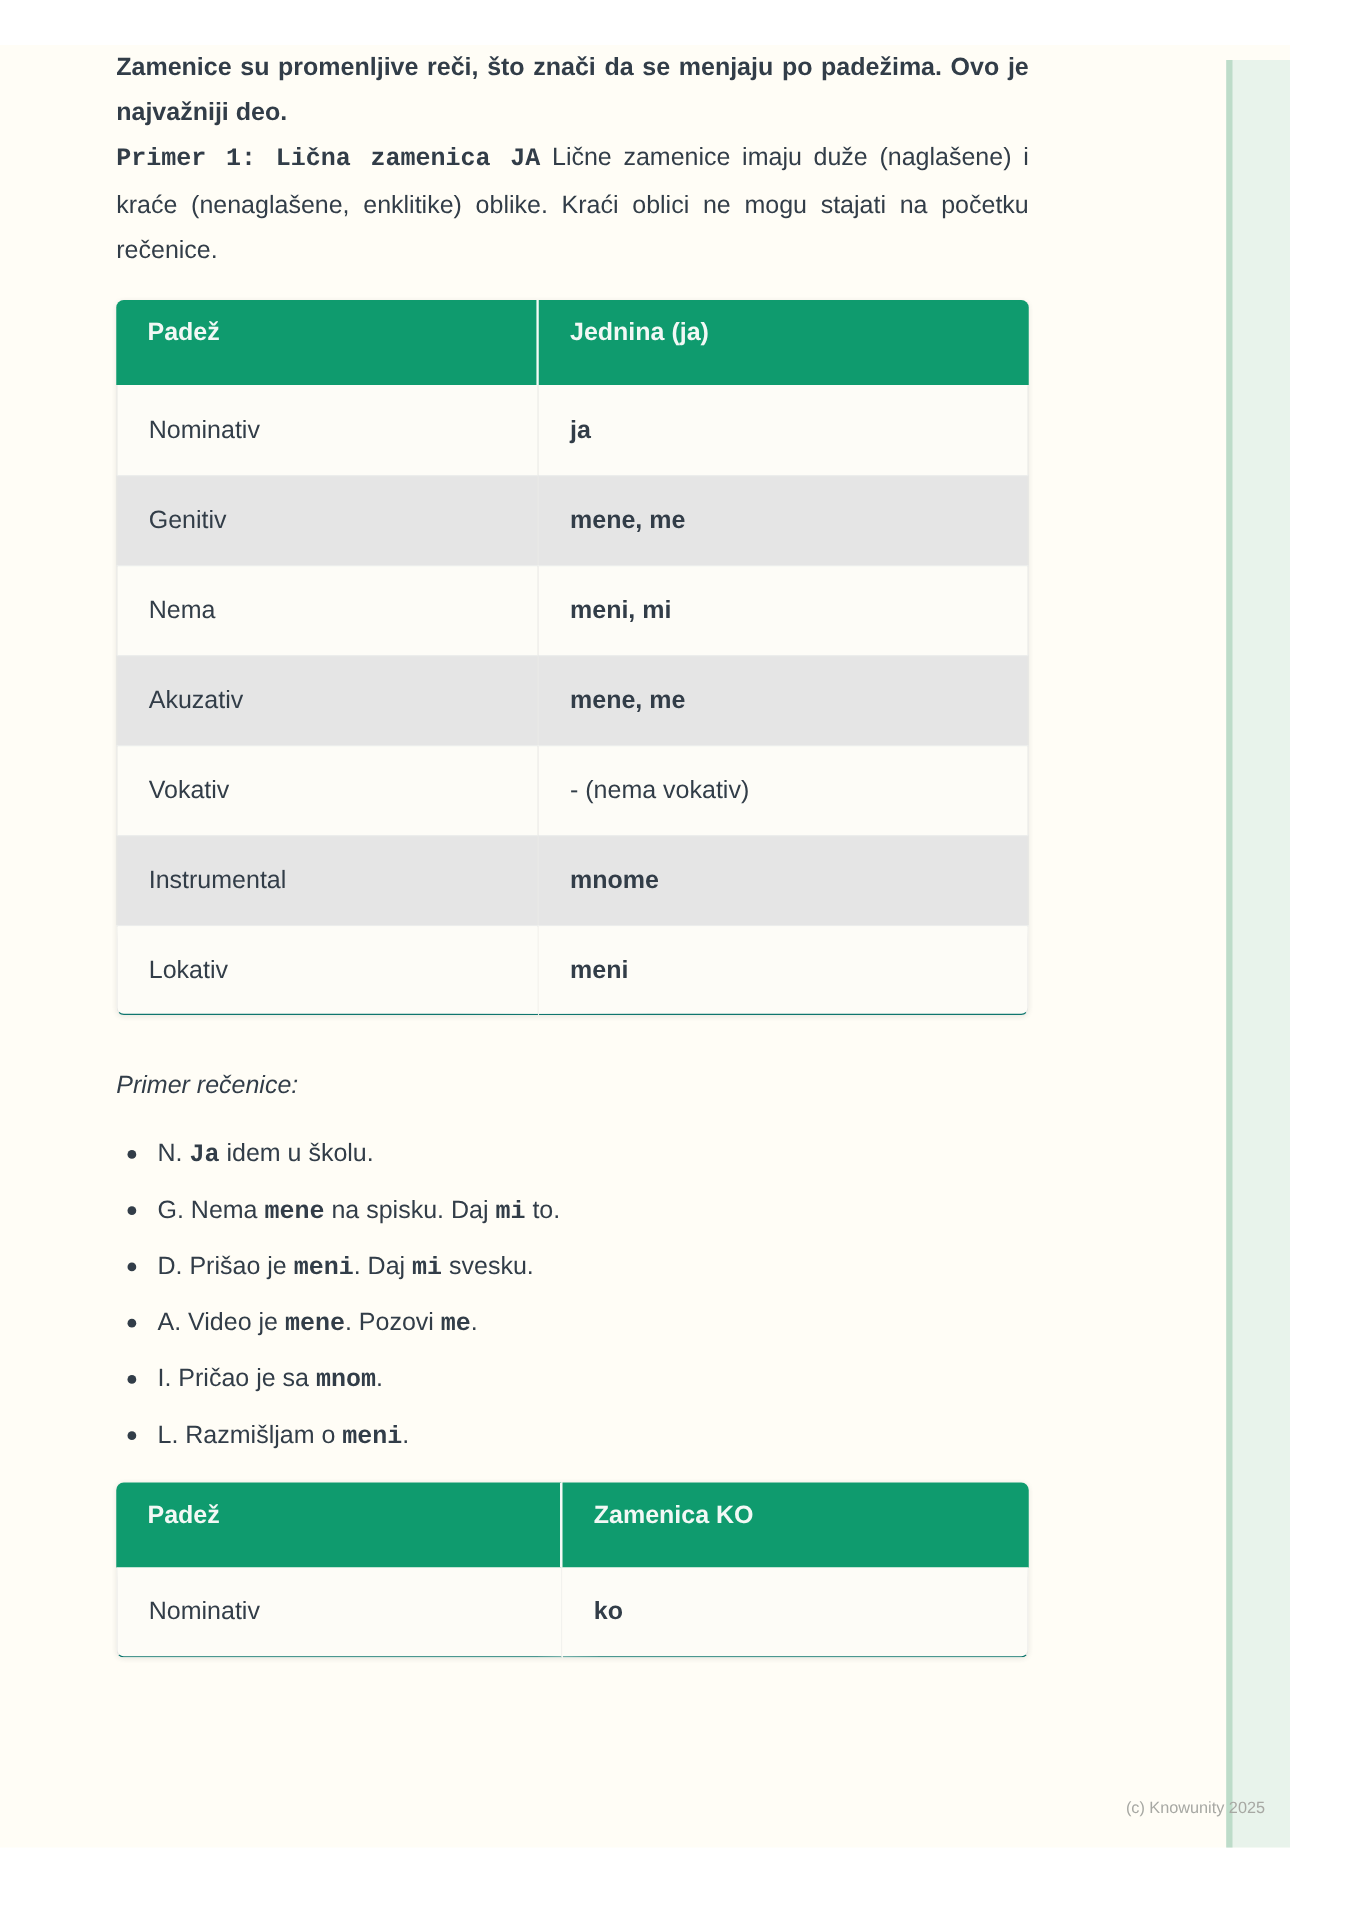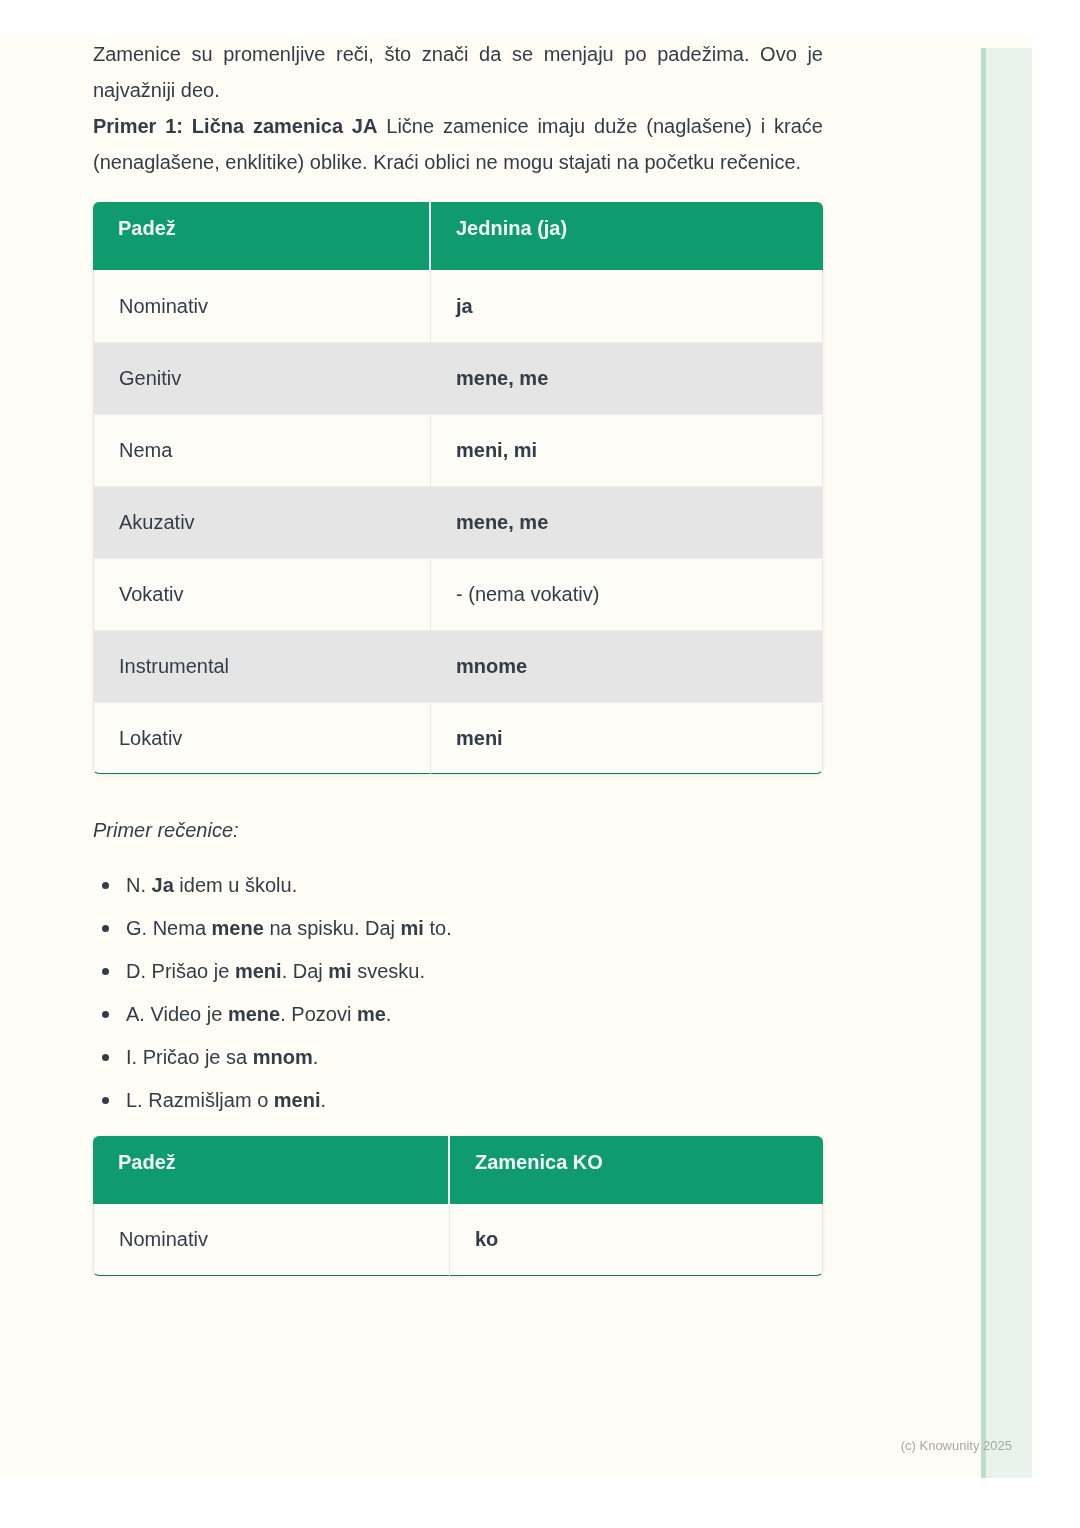--- a/index.html
+++ b/index.html
@@ -29,24 +29,24 @@
     position: absolute;
     left: 93px; top: 0;
     width: 730px;
   }
   p.body-text {
     margin: 0;
     font-size: 20px;
     line-height: 36px;
     text-align: justify;
   }
-  .intro { margin-top: 16px; }
+  .intro { margin-top: 16px; font-weight: bold; }
   .primer1 { margin-top: 34px; }
   .primer2 { margin-top: 34px; }
-  b { font-weight: 700; }
+  b { font-weight: 700; font-family: Liberation Mono, monospace; }
 
   table.gram-table {
     margin-top: 22px;
     width: 730px;
     border-collapse: separate;
     border-spacing: 0;
     table-layout: fixed;
     border-radius: 6px;
     box-shadow: 0 1px 4px rgba(60,60,60,0.10);
   }

